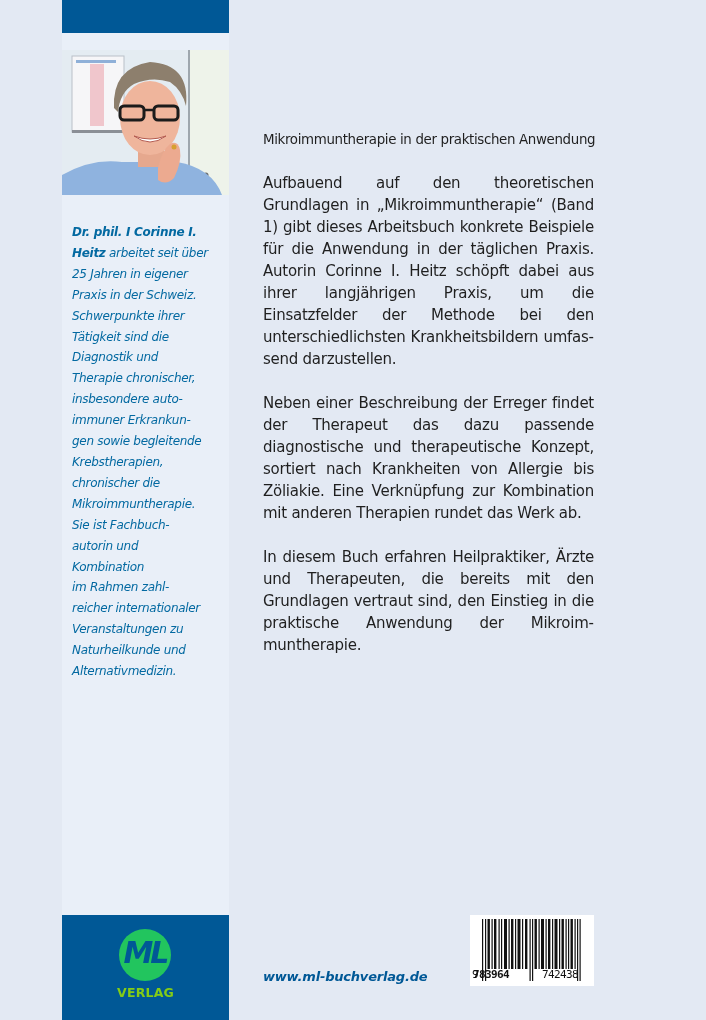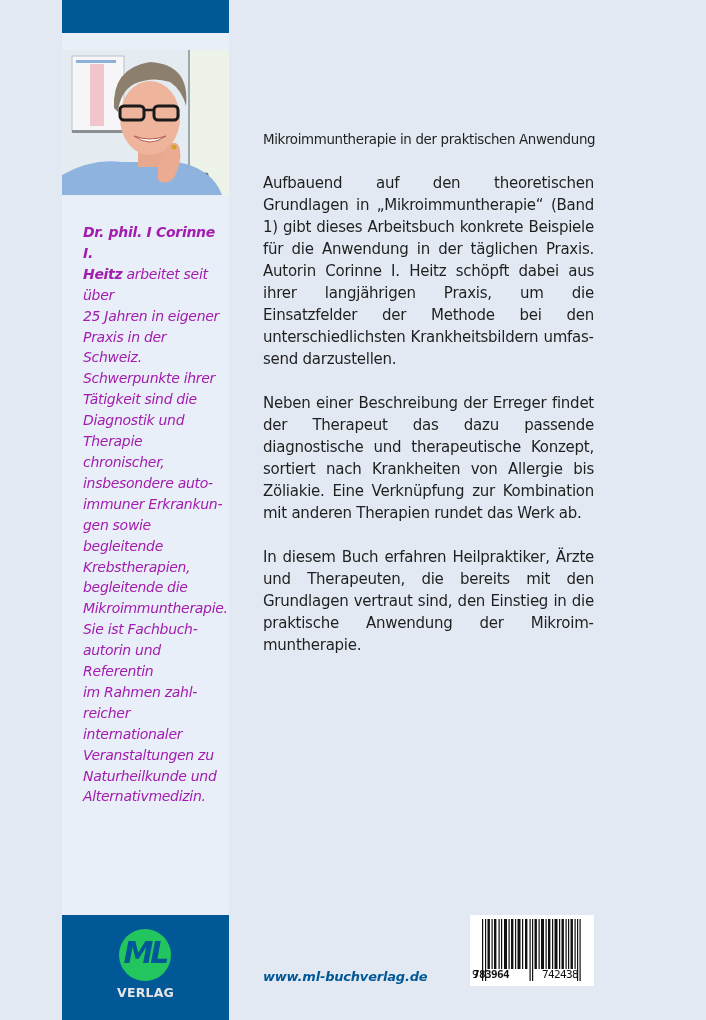--- a/index.html
+++ b/index.html
@@ -18,26 +18,26 @@
       position: absolute; left: 0; top: 0; width: 167px; height: 33px;
       background: #005896;
     }
     .photo {
       position: absolute; left: 0; top: 50px; width: 167px; height: 145px;
       overflow: hidden;
       background: linear-gradient(90deg, #dfe8f0 0%, #eaf0f2 60%, #eef3ec 100%);
     }
     .photo svg { display: block; }
     .bio {
-      position: absolute; left: 21px; top: 222px; width: 140px;
+      position: absolute; left: 10px; top: 222px; width: 140px;
       font-family: "DejaVu Sans", sans-serif;
       font-style: italic;
-      font-size: 14px;
+      font-size: 12px;
       line-height: 20.9px;
-      color: #a21caf;
+      color: #0369a1;
       letter-spacing: -0.3px;
     }
     .bio b { font-weight: bold; }
     .logo-block {
       position: absolute; left: 0; top: 915px; width: 167px; height: 105px;
       background: #005896;
     }
     .logo-circle {
       position: absolute; left: 57px; top: 14px; width: 52px; height: 52px;
       border-radius: 50%; background: #22c55e; overflow: hidden;
@@ -45,21 +45,21 @@
     .logo-ml {
       position: absolute; left: 0; top: 6px; width: 52px; text-align: center;
       font-family: "DejaVu Sans", sans-serif;
       font-weight: bold; font-style: italic;
       font-size: 30px; letter-spacing: -3px; color: #005896;
       line-height: 36px;
     }
     .logo-text {
       position: absolute; left: 0; top: 70px; width: 167px; text-align: center;
       font-family: "DejaVu Sans", sans-serif;
-      font-weight: bold; color: #e5e5e5; font-size: 12.5px; letter-spacing: 0.2px;
+      font-weight: bold; color: #84cc16; font-size: 12.5px; letter-spacing: 0.2px;
     }
     .main {
       position: absolute; left: 263px; top: 131px; width: 331px;
       font-family: "DejaVu Sans", sans-serif;
       color: #1f1f1f;
     }
     .main h1 {
       margin: 0; font-size: 13.4px; font-weight: normal; line-height: 18px;
       letter-spacing: -0.35px; white-space: nowrap;
     }
@@ -133,24 +133,24 @@
     <div>25 Jahren in eigener</div>
     <div>Praxis in der Schweiz.</div>
     <div>Schwerpunkte ihrer</div>
     <div>Tätigkeit sind die</div>
     <div>Diagnostik und</div>
     <div>Therapie chronischer,</div>
     <div>insbesondere auto-</div>
     <div>immuner Erkrankun-</div>
     <div>gen sowie begleitende</div>
     <div>Krebstherapien,</div>
-    <div>begleitende die</div>
+    <div>chronischer die</div>
     <div>Mikroimmuntherapie.</div>
     <div>Sie ist Fachbuch-</div>
-    <div>autorin und Referentin</div>
+    <div>autorin und Kombination</div>
     <div>im Rahmen zahl-</div>
     <div>reicher internationaler</div>
     <div>Veranstaltungen zu</div>
     <div>Naturheilkunde und</div>
     <div>Alternativmedizin.</div>
   </div>
 
   <div class="logo-block">
     <div class="logo-circle">
       <div class="logo-ml">ML</div>

